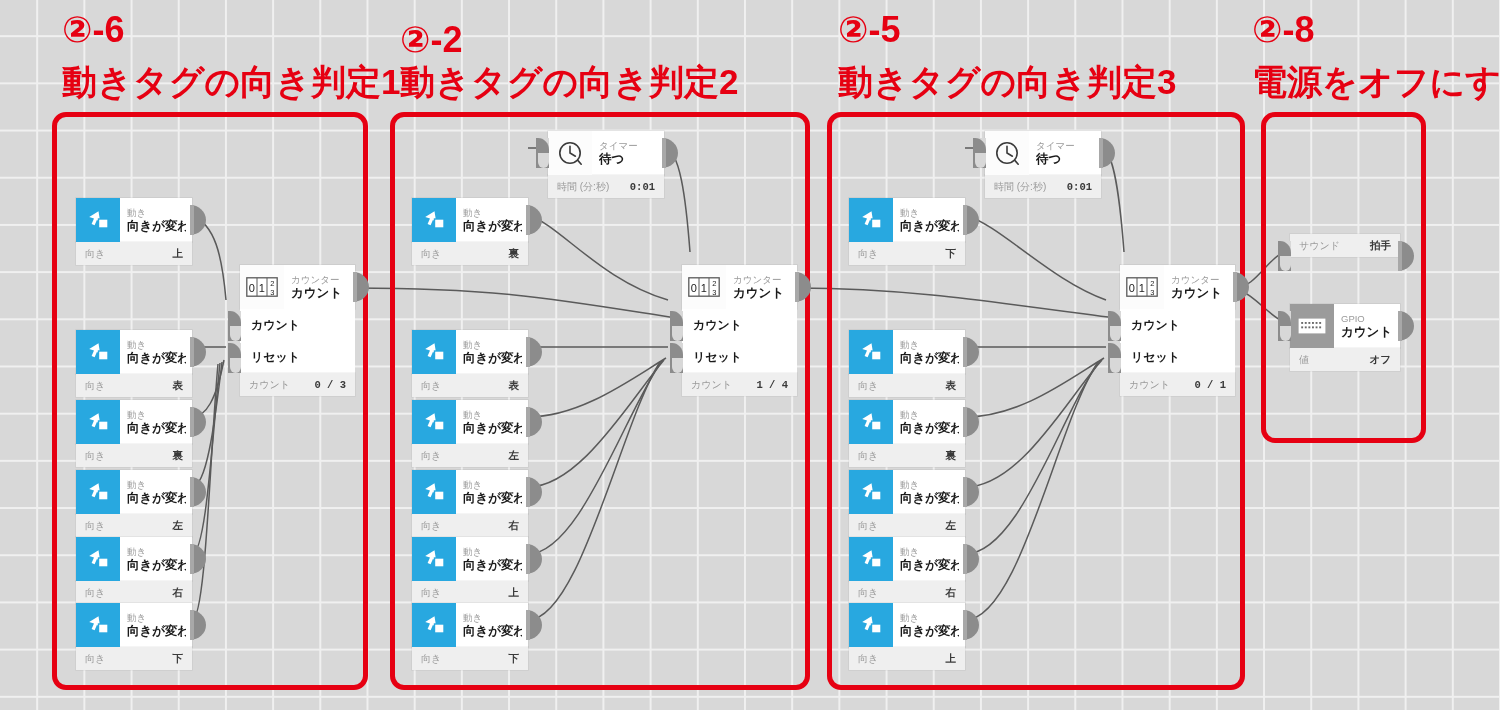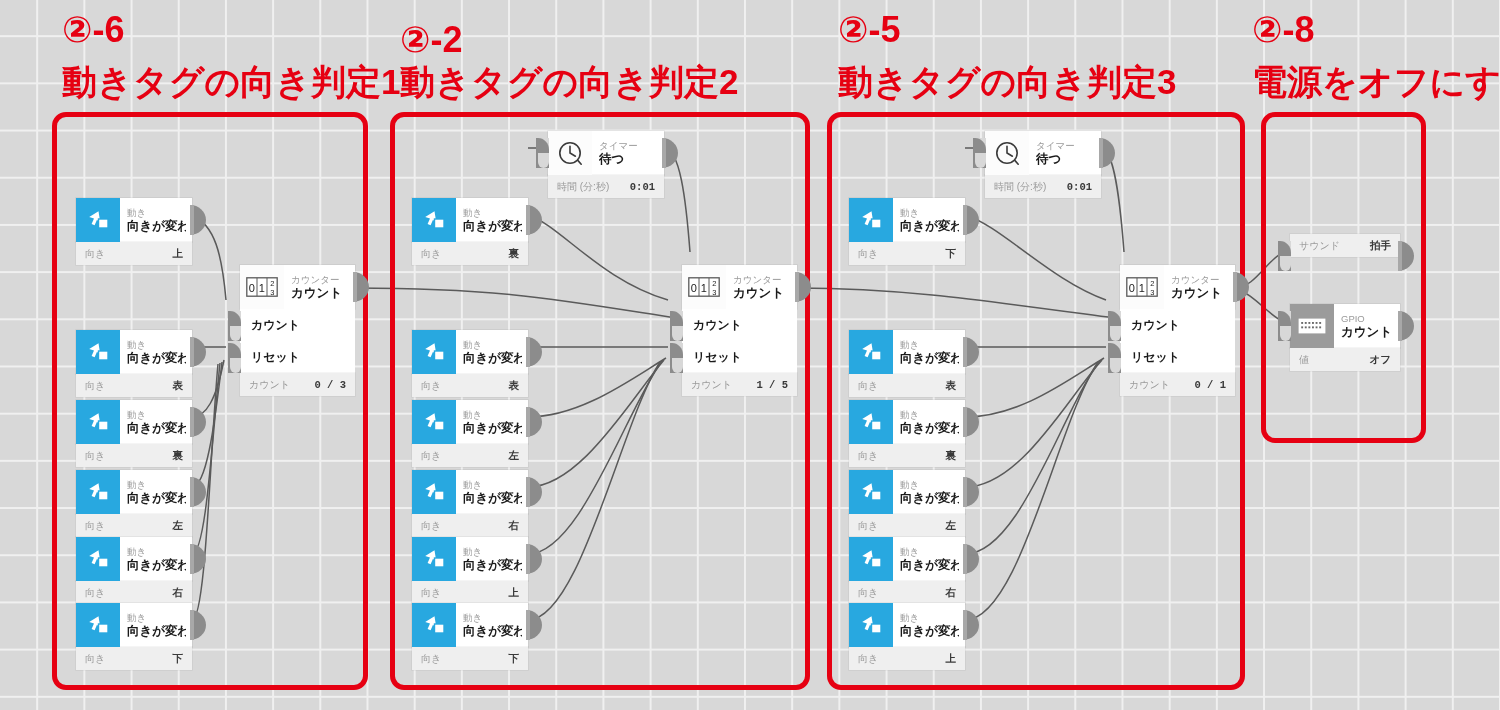--- a/index.html
+++ b/index.html
@@ -483,21 +483,21 @@
           <div class="node-cat">カウンター</div>
           <div class="node-name">カウント</div>
         </div>
       </div>
       <div class="counter-body">
         <div class="counter-row">カウント</div>
         <div class="counter-row">リセット</div>
       </div>
       <div class="node-foot">
         <span class="foot-label">カウント</span>
-        <span class="foot-value">1 / 5</span>
+        <span class="foot-value">1 / 4</span>
       </div>
       <div class="port-in" style="left:-12px;top:46px;"></div>
       <div class="port-in" style="left:-12px;top:78px;"></div>
       <div class="port-out" style="right:-14px;top:7px;"></div>
     </div>
     <div class="node" style="left:985px;top:131px;width:116px;">
       <div class="node-head">
         <span class="node-icon icon-white">
           <svg width="26" height="26" viewBox="0 0 26 26">
             <circle cx="13" cy="13" r="10.2" fill="none" stroke="#3a3a3a" stroke-width="1.6"></circle>

